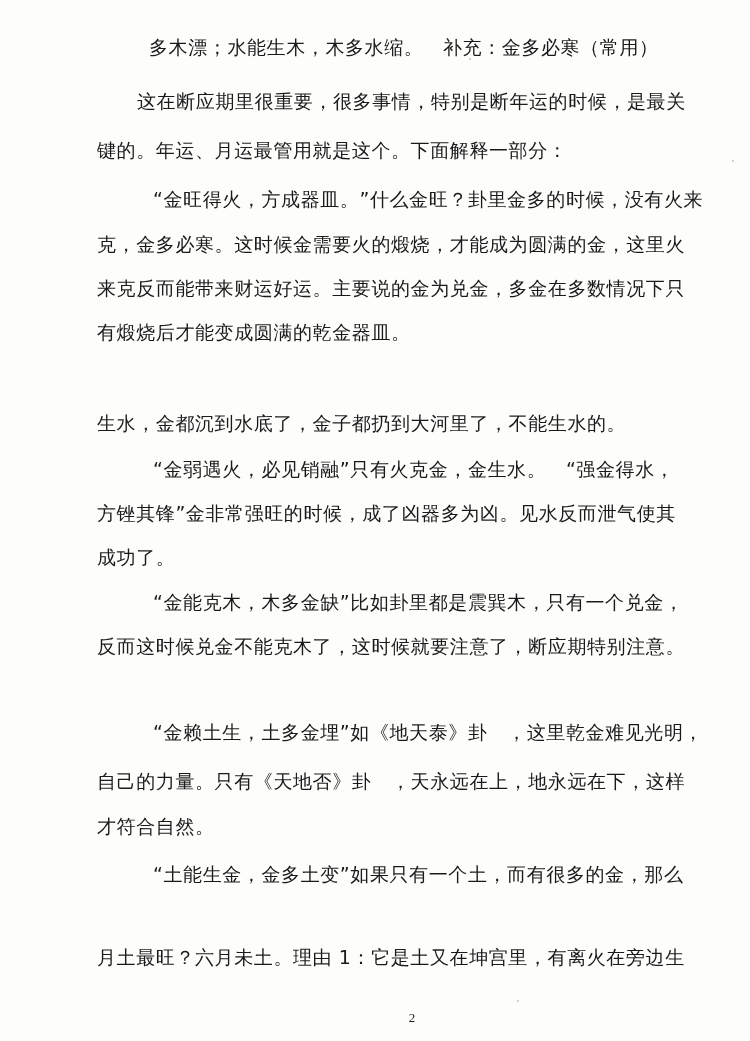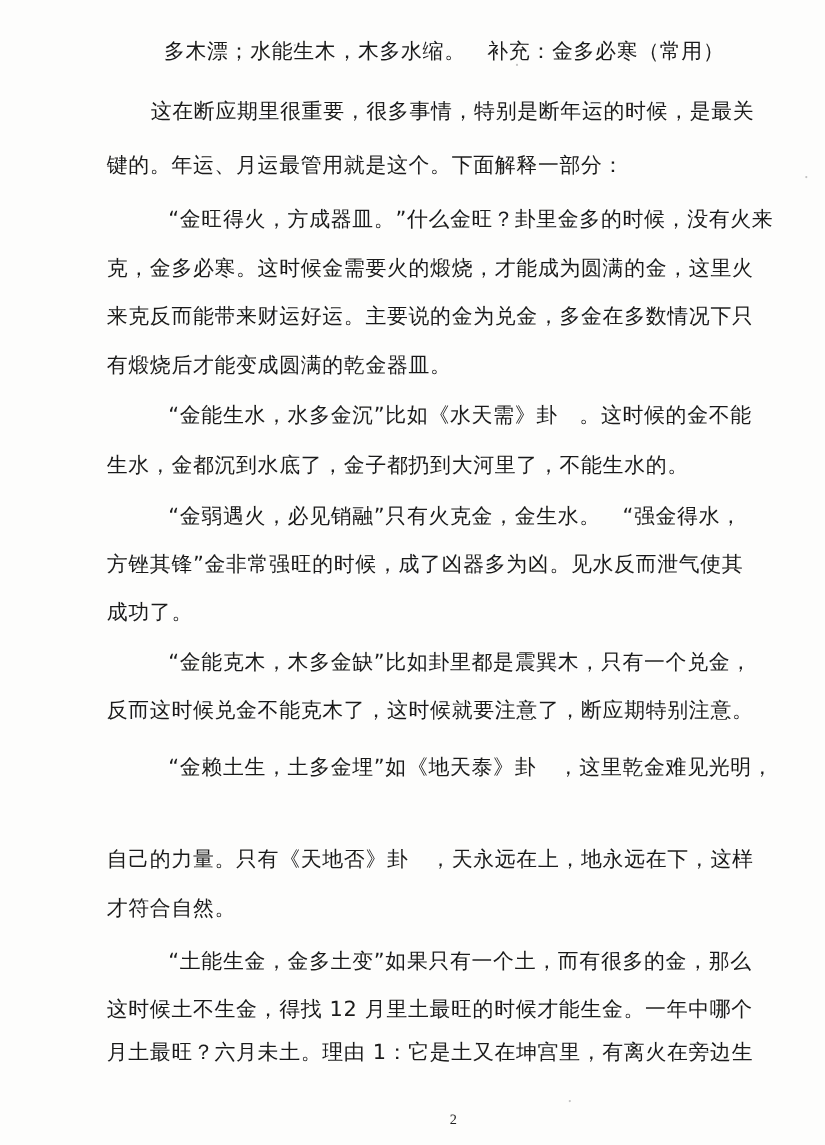--- a/index.html
+++ b/index.html
@@ -30,32 +30,30 @@
 <body>
 
 <div class="page">
   <div class="line" style="left:112px; top:35px;">多木漂；水能生木，木多水缩。　补充：金多必寒（常用）</div>
   <div class="line" style="left:100px; top:89px;text-align:right;">这在断应期里很重要，很多事情，特别是断年运的时候，是最关</div>
   <div class="line" style="left:60px;  top:138px;">键的。年运、月运最管用就是这个。下面解释一部分：</div>
   <div class="line" style="left:116px; top:187px;">“金旺得火，方成器皿。”什么金旺？卦里金多的时候，没有火来</div>
   <div class="line" style="left:60px;  top:232px;">克，金多必寒。这时候金需要火的煅烧，才能成为圆满的金，这里火</div>
   <div class="line" style="left:60px;  top:276px;">来克反而能带来财运好运。主要说的金为兑金，多金在多数情况下只</div>
   <div class="line" style="left:60px;  top:320px;">有煅烧后才能变成圆满的乾金器皿。</div>
-  <div class="line" style="left:116px; top:366px;">“金能生水，水多金沉”比如《水天需》卦　。这时候的金不能</div>
   <div class="line" style="left:60px;  top:411px;">生水，金都沉到水底了，金子都扔到大河里了，不能生水的。</div>
   <div class="line" style="left:116px; top:457px;">“金弱遇火，必见销融”只有火克金，金生水。　“强金得水，</div>
   <div class="line" style="left:60px;  top:501px;">方锉其锋”金非常强旺的时候，成了凶器多为凶。见水反而泄气使其</div>
   <div class="line" style="left:60px;  top:545px;">成功了。</div>
   <div class="line" style="left:116px; top:590px;">“金能克木，木多金缺”比如卦里都是震巽木，只有一个兑金，</div>
   <div class="line" style="left:60px;  top:634px;">反而这时候兑金不能克木了，这时候就要注意了，断应期特别注意。</div>
-  <div class="line" style="left:116px; top:686px;">“金赖土生，土多金埋”如《地天泰》卦　，这里乾金难见光明，</div>
+  <div class="line" style="left:116px; top:720px;">“金赖土生，土多金埋”如《地天泰》卦　，这里乾金难见光明，</div>
   <div class="line" style="left:60px;  top:769px;">自己的力量。只有《天地否》卦　，天永远在上，地永远在下，这样</div>
   <div class="line" style="left:60px;  top:814px;">才符合自然。</div>
   <div class="line" style="left:116px; top:862px;">“土能生金，金多土变”如果只有一个土，而有很多的金，那么</div>
-  <div class="line" style="left:60px;  top:906px;">这时候土不生金，得找 12 月里土最旺的时候才能生金。一年中哪个</div>
   <div class="line" style="left:60px;  top:945px;">月土最旺？六月未土。理由 1：它是土又在坤宫里，有离火在旁边生</div>
 
   <div class="pagenum" style="top:1010px;">2</div>
 
   <span class="speck" style="left:230px; top:40px;"></span>
   <span class="speck" style="left:432px; top:58px;"></span>
   <span class="speck" style="left:695px; top:160px;"></span>
   <span class="speck" style="left:480px; top:1000px;"></span>
 </div>
 

